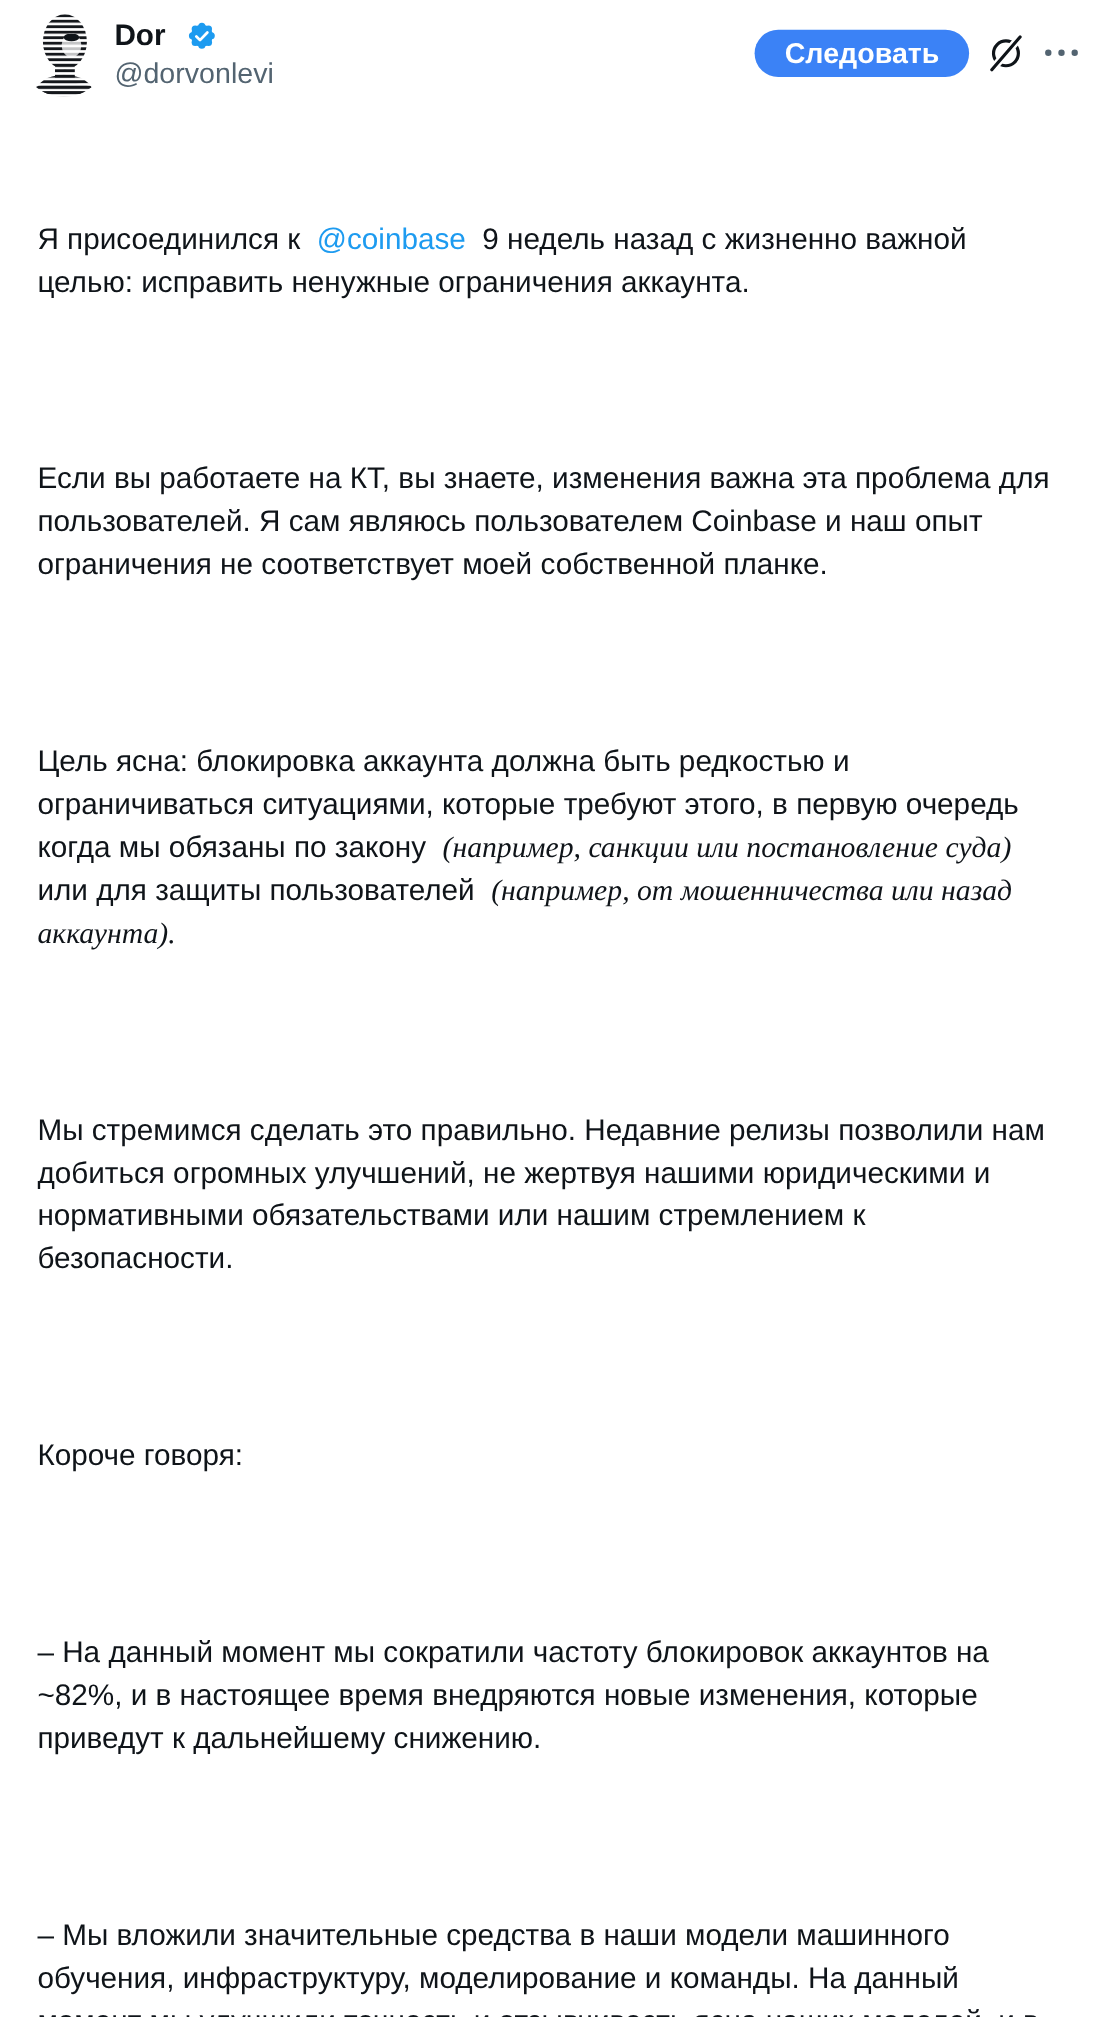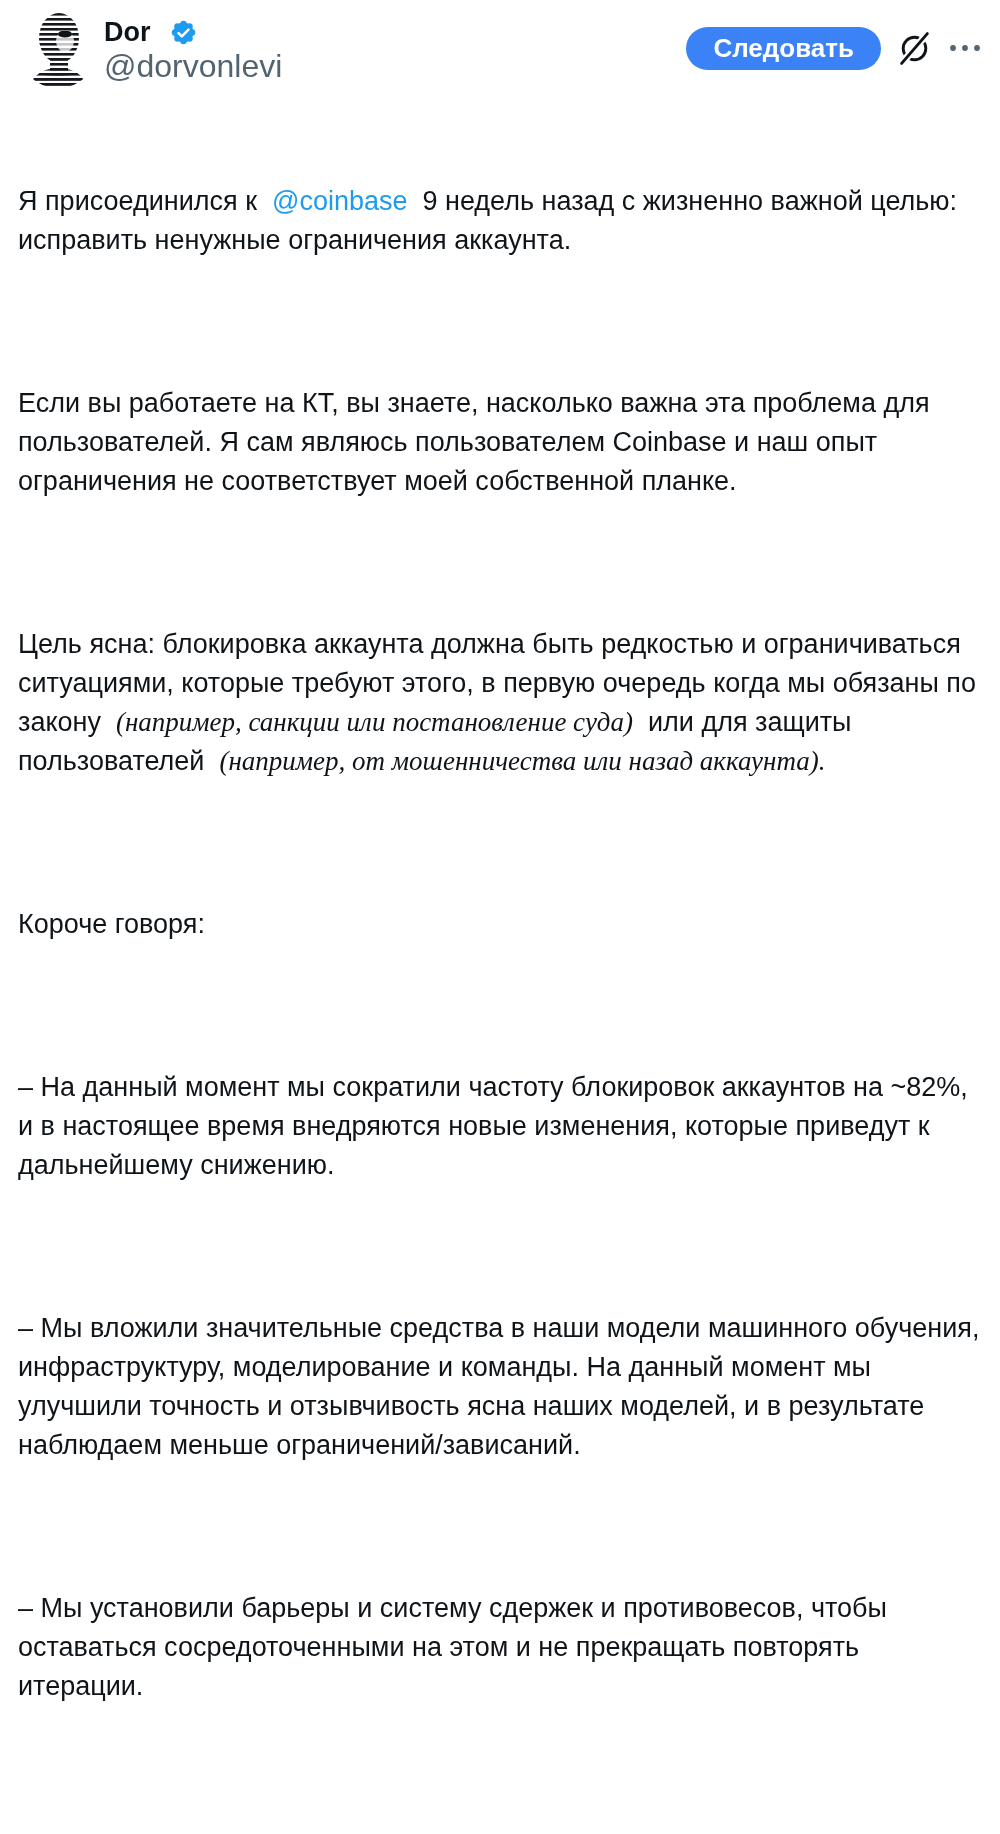--- a/index.html
+++ b/index.html
@@ -46,21 +46,21 @@
     line-height: 32px;
     color: #0f1419;
     cursor: pointer;
   }
   .verified {
     display: inline-flex;
     align-items: center;
   }
   .verified svg { display: block; }
   .handle {
-    font-size: 32px;
+    font-size: 26px;
     line-height: 32px;
     color: #536471;
     margin-top: 2px;
     cursor: pointer;
   }
   .header-actions {
     display: flex;
     align-items: center;
     gap: 15px;
     height: 80px;
@@ -87,21 +87,21 @@
   .grok-icon svg, .more-icon svg { display: block; }
   .tweet-body {
     margin-top: 16px;
     font-size: 27px;
     line-height: 39px;
     color: #0f1419;
     white-space: pre-wrap;
     word-wrap: break-word;
   }
   .tweet-body p {
-    margin: 0;
+    margin: 16px;
   }
   .tweet-body p + p {
     margin-top: 46px;
   }
   .mention {
     color: #1d9bf0;
     text-decoration: none;
     cursor: pointer;
   }
   .tweet-body em {
@@ -174,22 +174,23 @@
             <circle cx="29" cy="5" r="2.9"></circle>
           </g>
         </svg>
       </span>
     </div>
 
   </div>
 
   <div class="tweet-body">
     <p><span>Я присоединился к  </span><a class="mention">@coinbase</a><span>  9 недель назад с жизненно важной целью: исправить ненужные ограничения аккаунта.</span></p>
-    <p>Если вы работаете на КТ, вы знаете, насколько важна эта проблема для пользователей. Я сам являюсь пользователем Coinbase и наш опыт ограничения не соответствует моей собственной планке.</p>
+    <p>Если вы работаете на КТ, вы знаете, изменения важна эта проблема для пользователей. Я сам являюсь пользователем Coinbase и наш опыт ограничения не соответствует моей собственной планке.</p>
     <p><span>Цель ясна: блокировка аккаунта должна быть редкостью и ограничиваться ситуациями, которые требуют этого, в первую очередь когда мы обязаны по закону  </span><em>(например, санкции или постановление суда)</em><span>  или для защиты пользователей  </span><em>(например, от мошенничества или назад аккаунта).</em></p>
+    <p>Мы стремимся сделать это правильно. Недавние релизы позволили нам добиться огромных улучшений, не жертвуя нашими юридическими и нормативными обязательствами или нашим стремлением к безопасности.</p>
     <p>Короче говоря:</p>
     <p>– На данный момент мы сократили частоту блокировок аккаунтов на ~82%, и в настоящее время внедряются новые изменения, которые приведут к дальнейшему снижению.</p>
     <p>– Мы вложили значительные средства в наши модели машинного обучения, инфраструктуру, моделирование и команды. На данный момент мы улучшили точность и отзывчивость ясна наших моделей, и в результате наблюдаем меньше ограничений/зависаний.</p>
     <p>– Мы установили барьеры и систему сдержек и противовесов, чтобы оставаться сосредоточенными на этом и не прекращать повторять итерации.</p>
     
     
   </div>
 
 </div>
 

